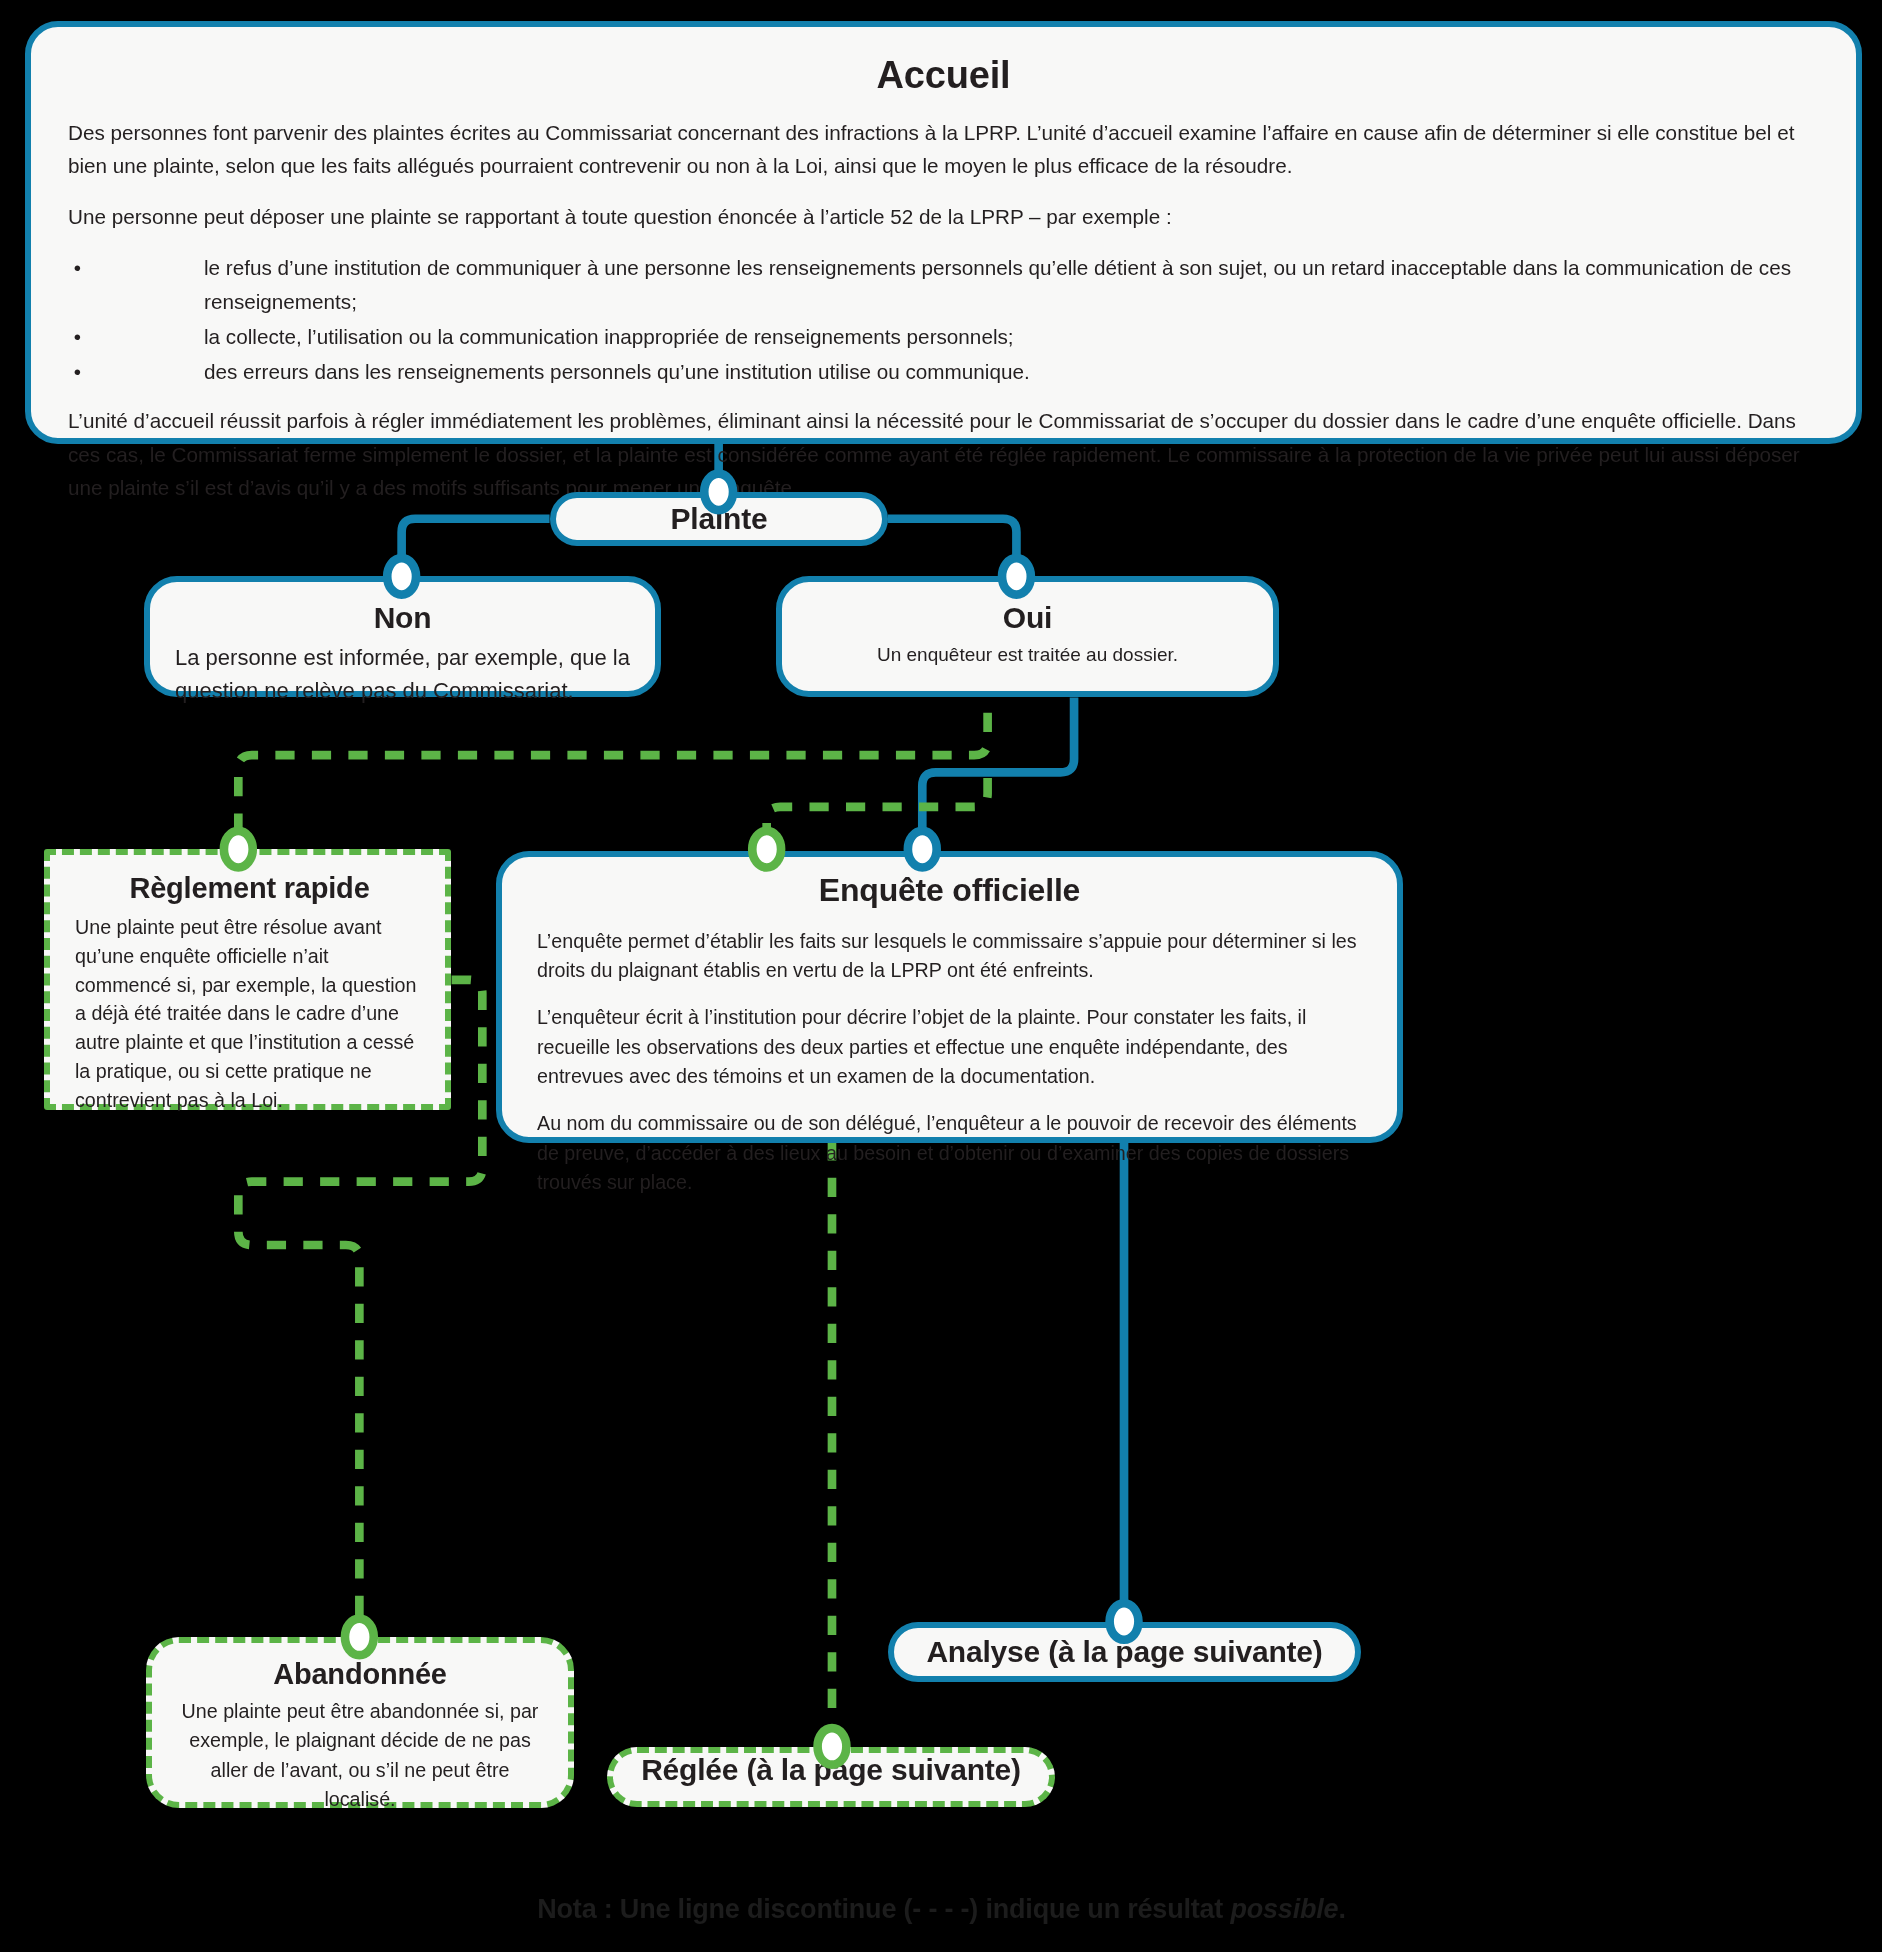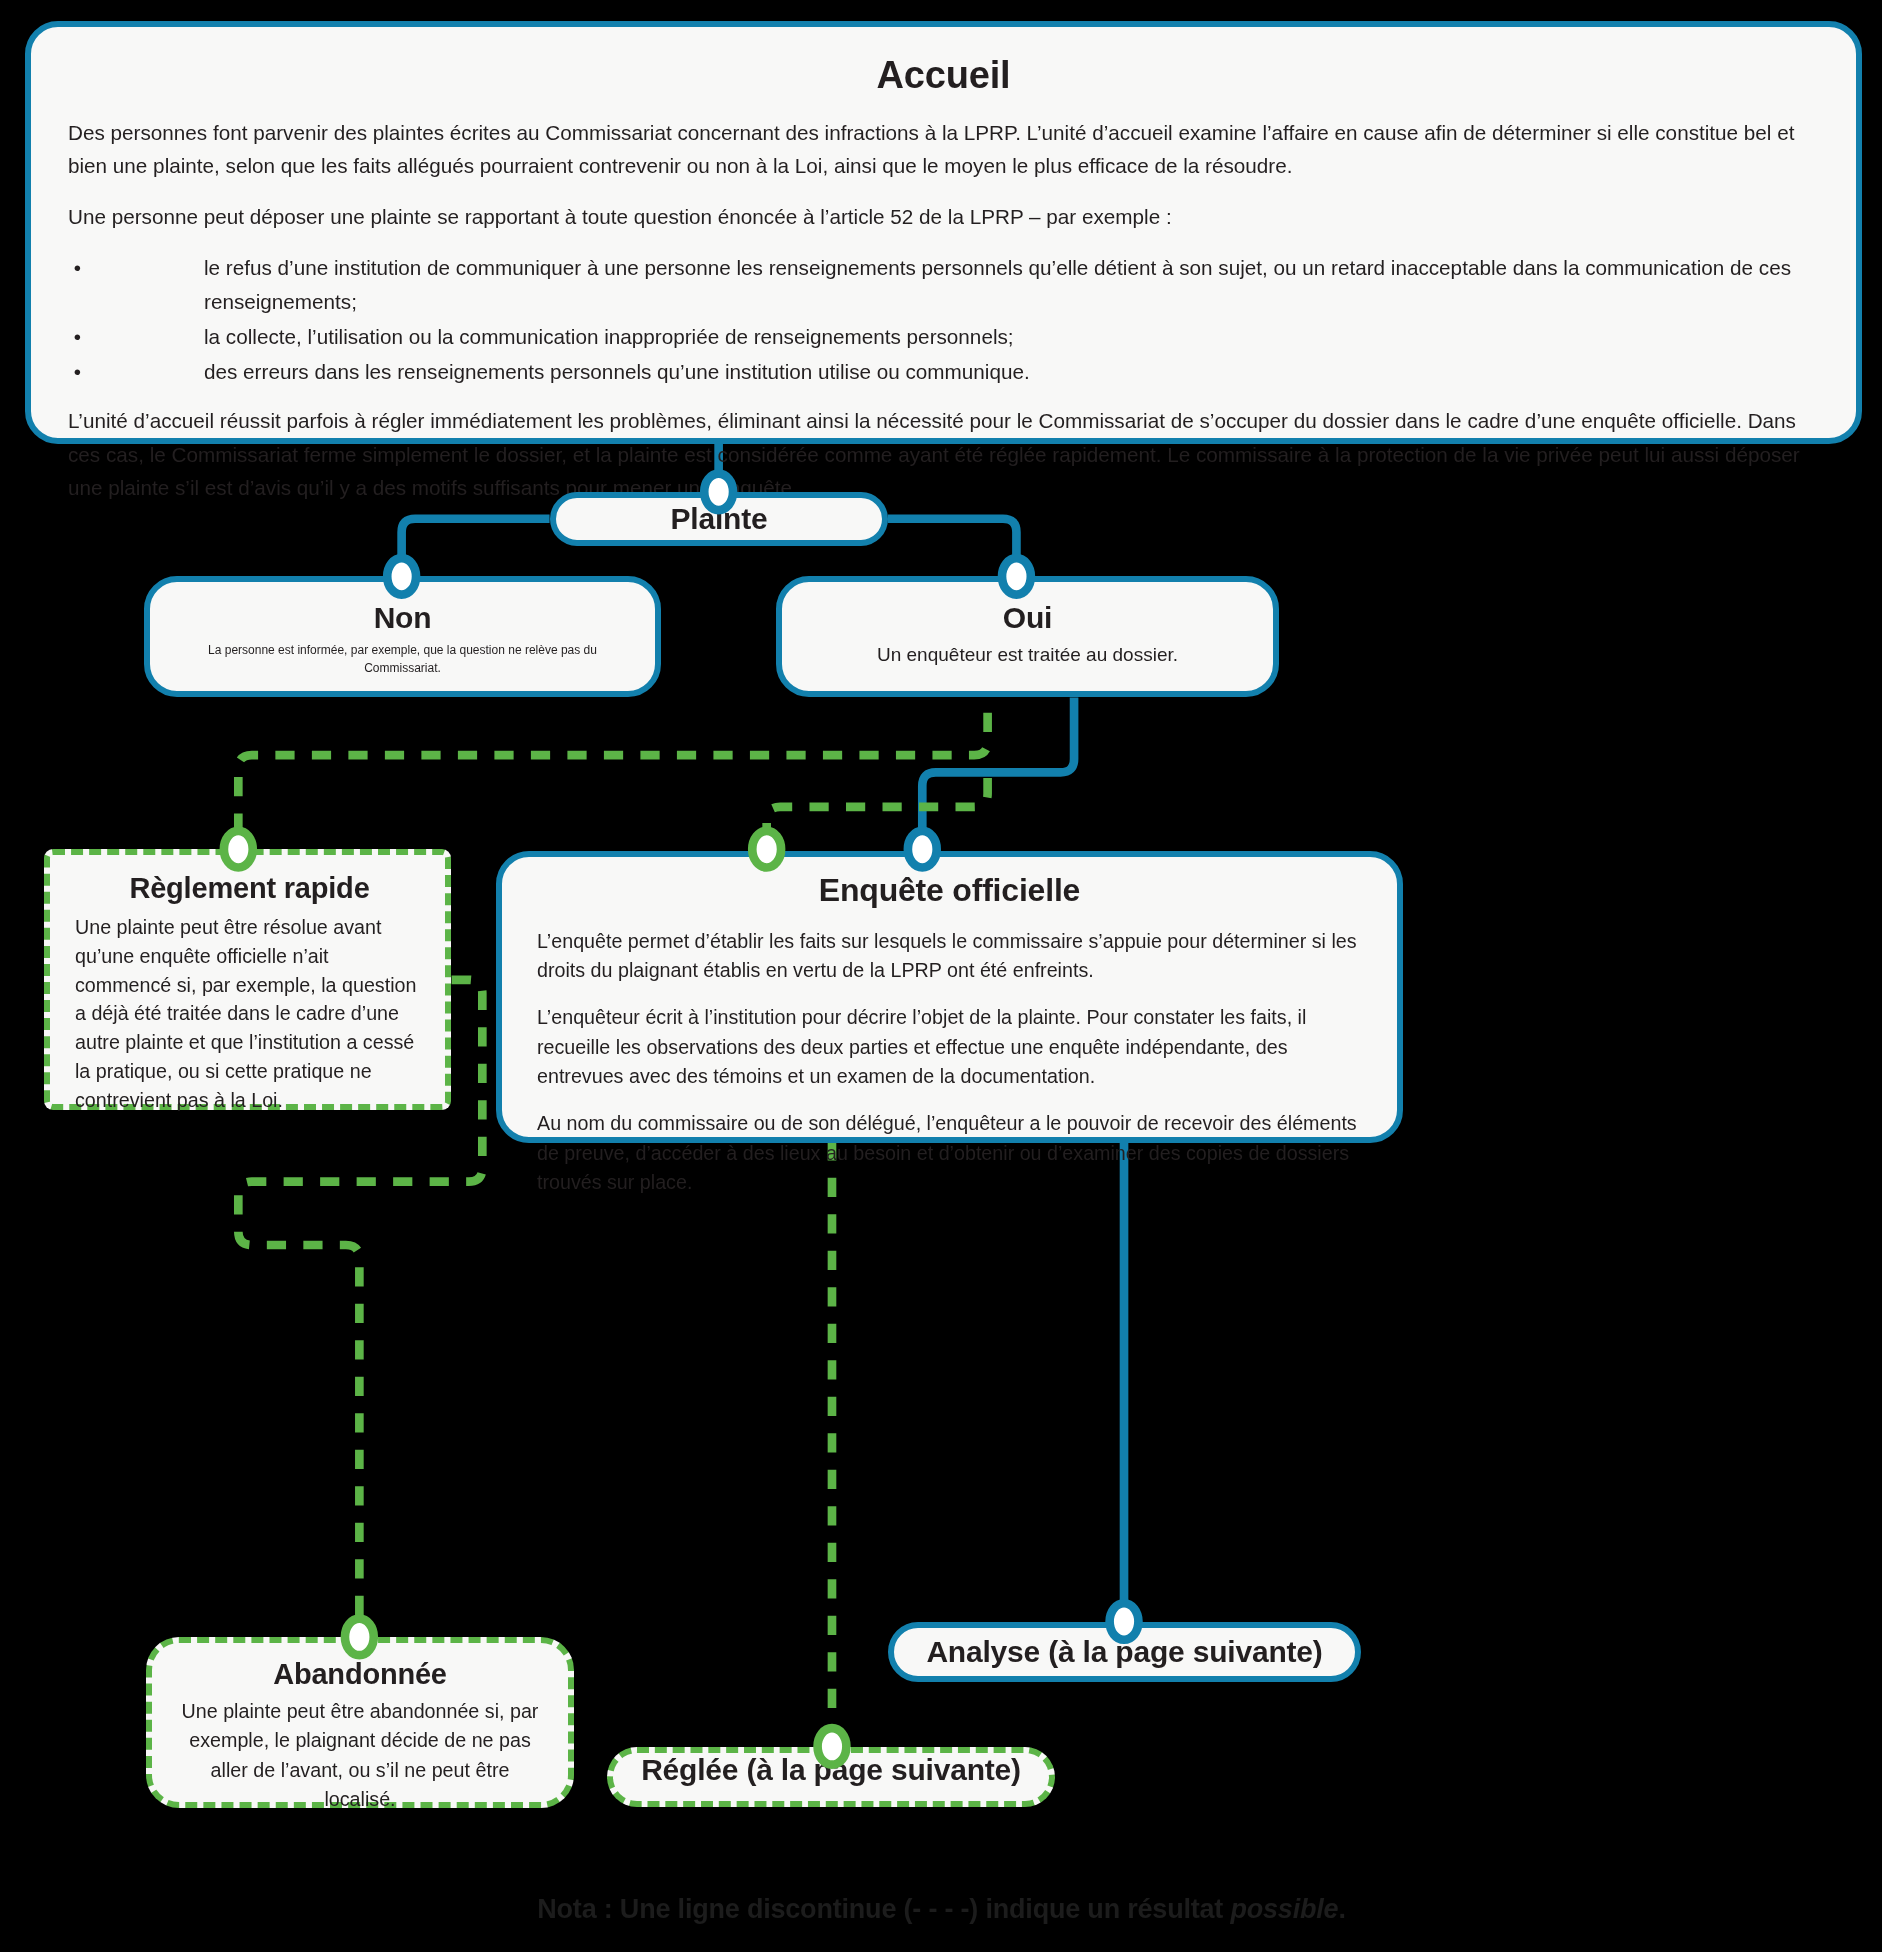--- a/index.html
+++ b/index.html
@@ -73,34 +73,34 @@
     display:flex; align-items:center; justify-content:center;
   }
   #plainte .card-title { font-size:30px; }
 
   
   #non {
     left:144px; top:576px; width:517px; height:121px;
     padding:11.5px 25px 7.7px 25px;
   }
   #non .card-title { font-size:30px; margin:7.7px 0 5.8px 0; }
-  #non .card-body { font-size:12px; line-height:1.52; text-align:center; }
+  #non .card-body { font-size:22px; line-height:1.52; text-align:left; }
 
   
   #oui {
     left:776px; top:576px; width:503px; height:121px;
     padding:11.5px 25px 7.7px 25px;
   }
   #oui .card-title { font-size:30px; margin:7.7px 0 5.8px 0; }
   #oui .card-body { font-size:19px; line-height:1.52; text-align:center; }
 
   
   #reglement {
     left:44px; top:849px; width:407px; height:261px;
-    border-radius:9px;
+    border-radius:3px;
     padding:9.6px 21px 9.6px 25px;
   }
   #reglement .card-title { font-size:29px; margin:7.7px 0 7.7px 0; }
   #reglement .card-body { font-size:19.7px; line-height:1.46; }
 
   
   #enquete {
     left:496px; top:851px; width:907px; height:292px;
     padding:7.7px 35px 13.4px 35px;
   }

